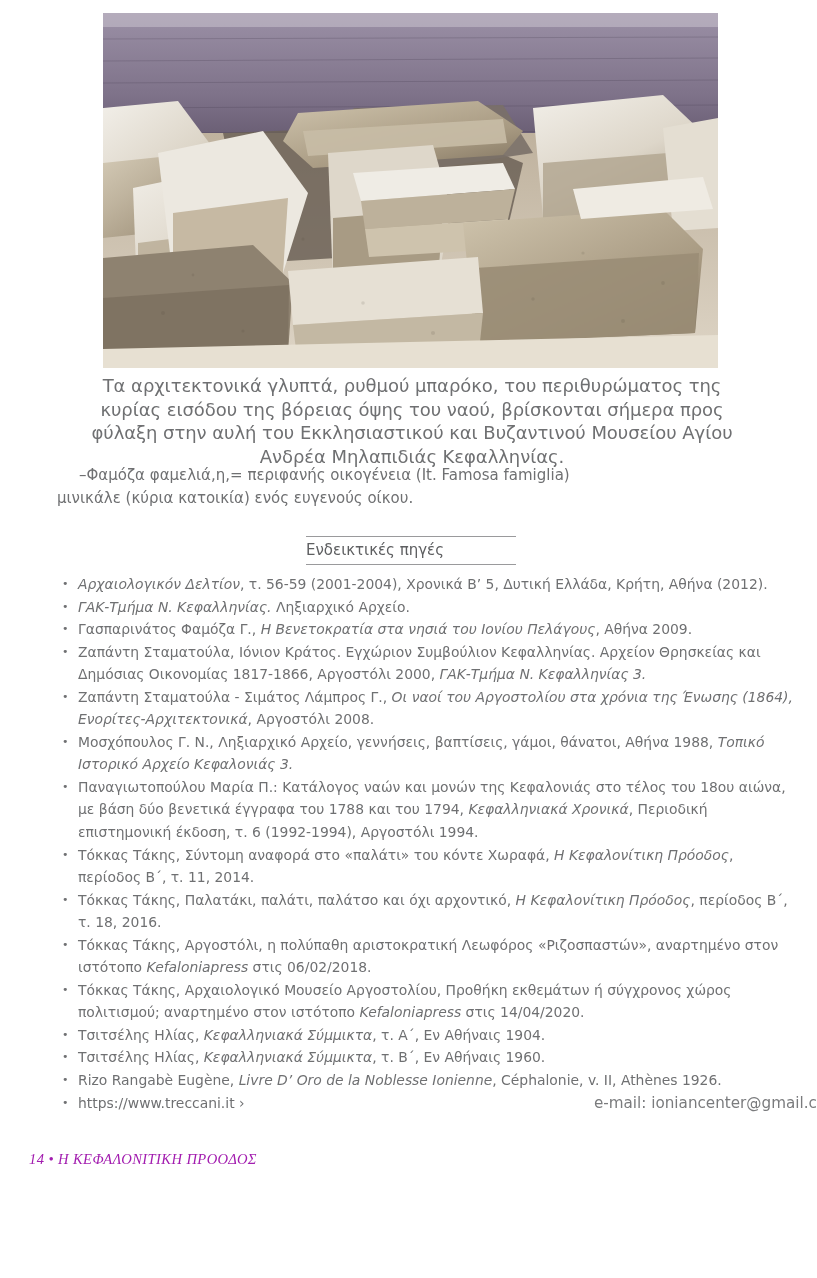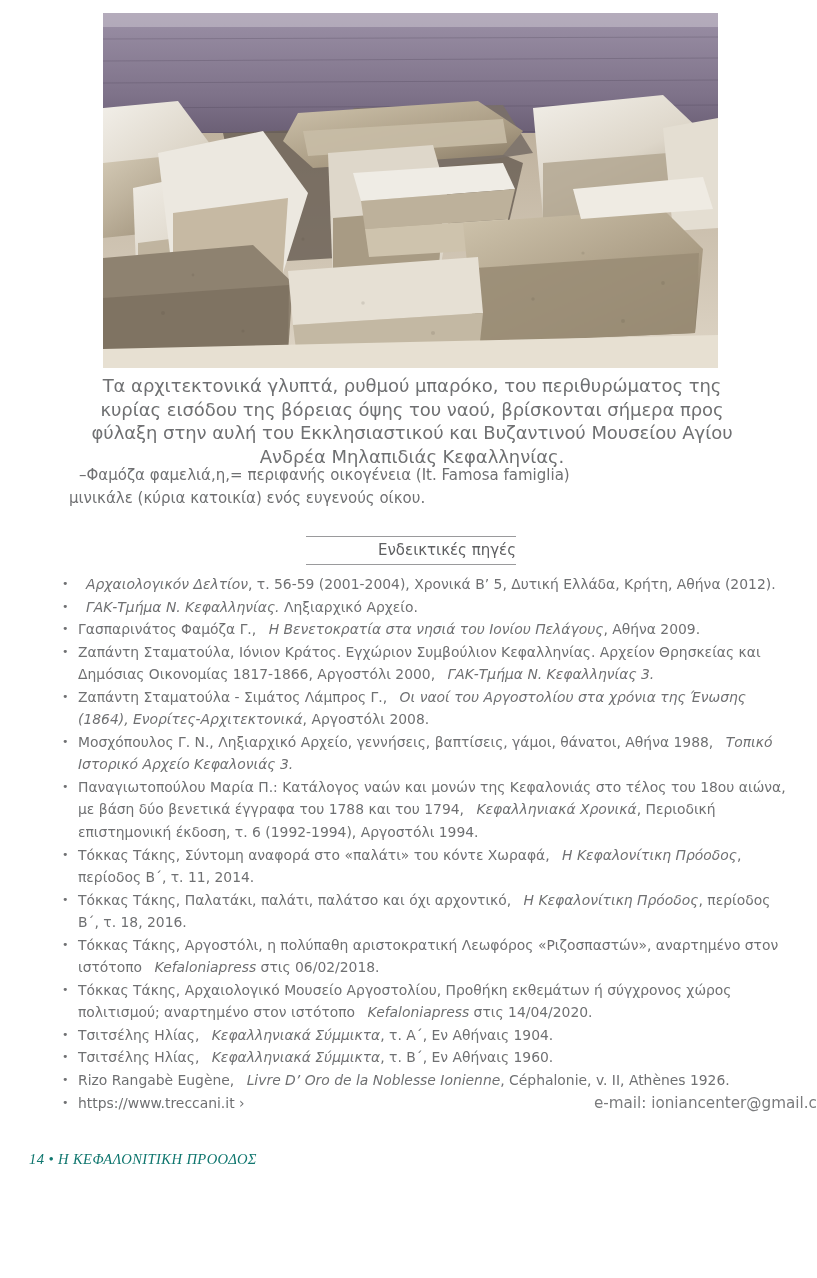--- a/index.html
+++ b/index.html
@@ -50,29 +50,29 @@
     left: 57px;
     top: 464px;
     width: 704px;
     font-size: 15px;
     line-height: 22.6px;
     color: #6f7072;
     text-align: justify;
     text-indent: 22px;
   }
   #glossary .gl-line { display: block; }
-  #glossary .gl-line.flush { text-indent: 0; margin-left: 12px; }
+  #glossary .gl-line.flush { text-indent: 0; }
 
   
   #sources-heading-wrap {
     position: absolute;
     left: 306px;
     top: 536px;
     width: 210px;
-    text-align: right;
+    text-align: left;
   }
   #sources-heading-wrap .rule {
     height: 1px;
     background: #9a9a9c;
     width: 100%;
   }
   #sources-heading {
     font-size: 15px;
     line-height: 24px;
     color: #5e5f61;
@@ -98,21 +98,21 @@
   }
   .bib-item .bullet {
     position: absolute;
     left: 2px;
     top: 0;
     font-size: 11px;
     line-height: 22.55px;
     color: #6f7072;
   }
   .bib-item .body { display: block; }
-  .bib-item i { font-style: italic; margin-left: 8px; }
+  .bib-item i { font-style: italic; }
 
   
   #email-line {
     position: absolute;
     left: 0;
     top: 1094px;
     width: 797px;
     text-align: right;
     font-size: 15.2px;
     color: #7a7b7d;
@@ -120,21 +120,21 @@
   }
 
   
   #page-footer {
     position: absolute;
     left: 29px;
     top: 1151px;
     font-family: "Liberation Serif", serif;
     font-style: italic;
     font-size: 14.6px;
-    color: #0f766e;
+    color: #a21caf;
     letter-spacing: 0.4px;
     white-space: nowrap;
   }
 </style>
 </head>
 <body>
 
 <div id="photo-figure">
   <svg id="photo-canvas" viewBox="0 0 615 355" preserveAspectRatio="none">
     <defs>

